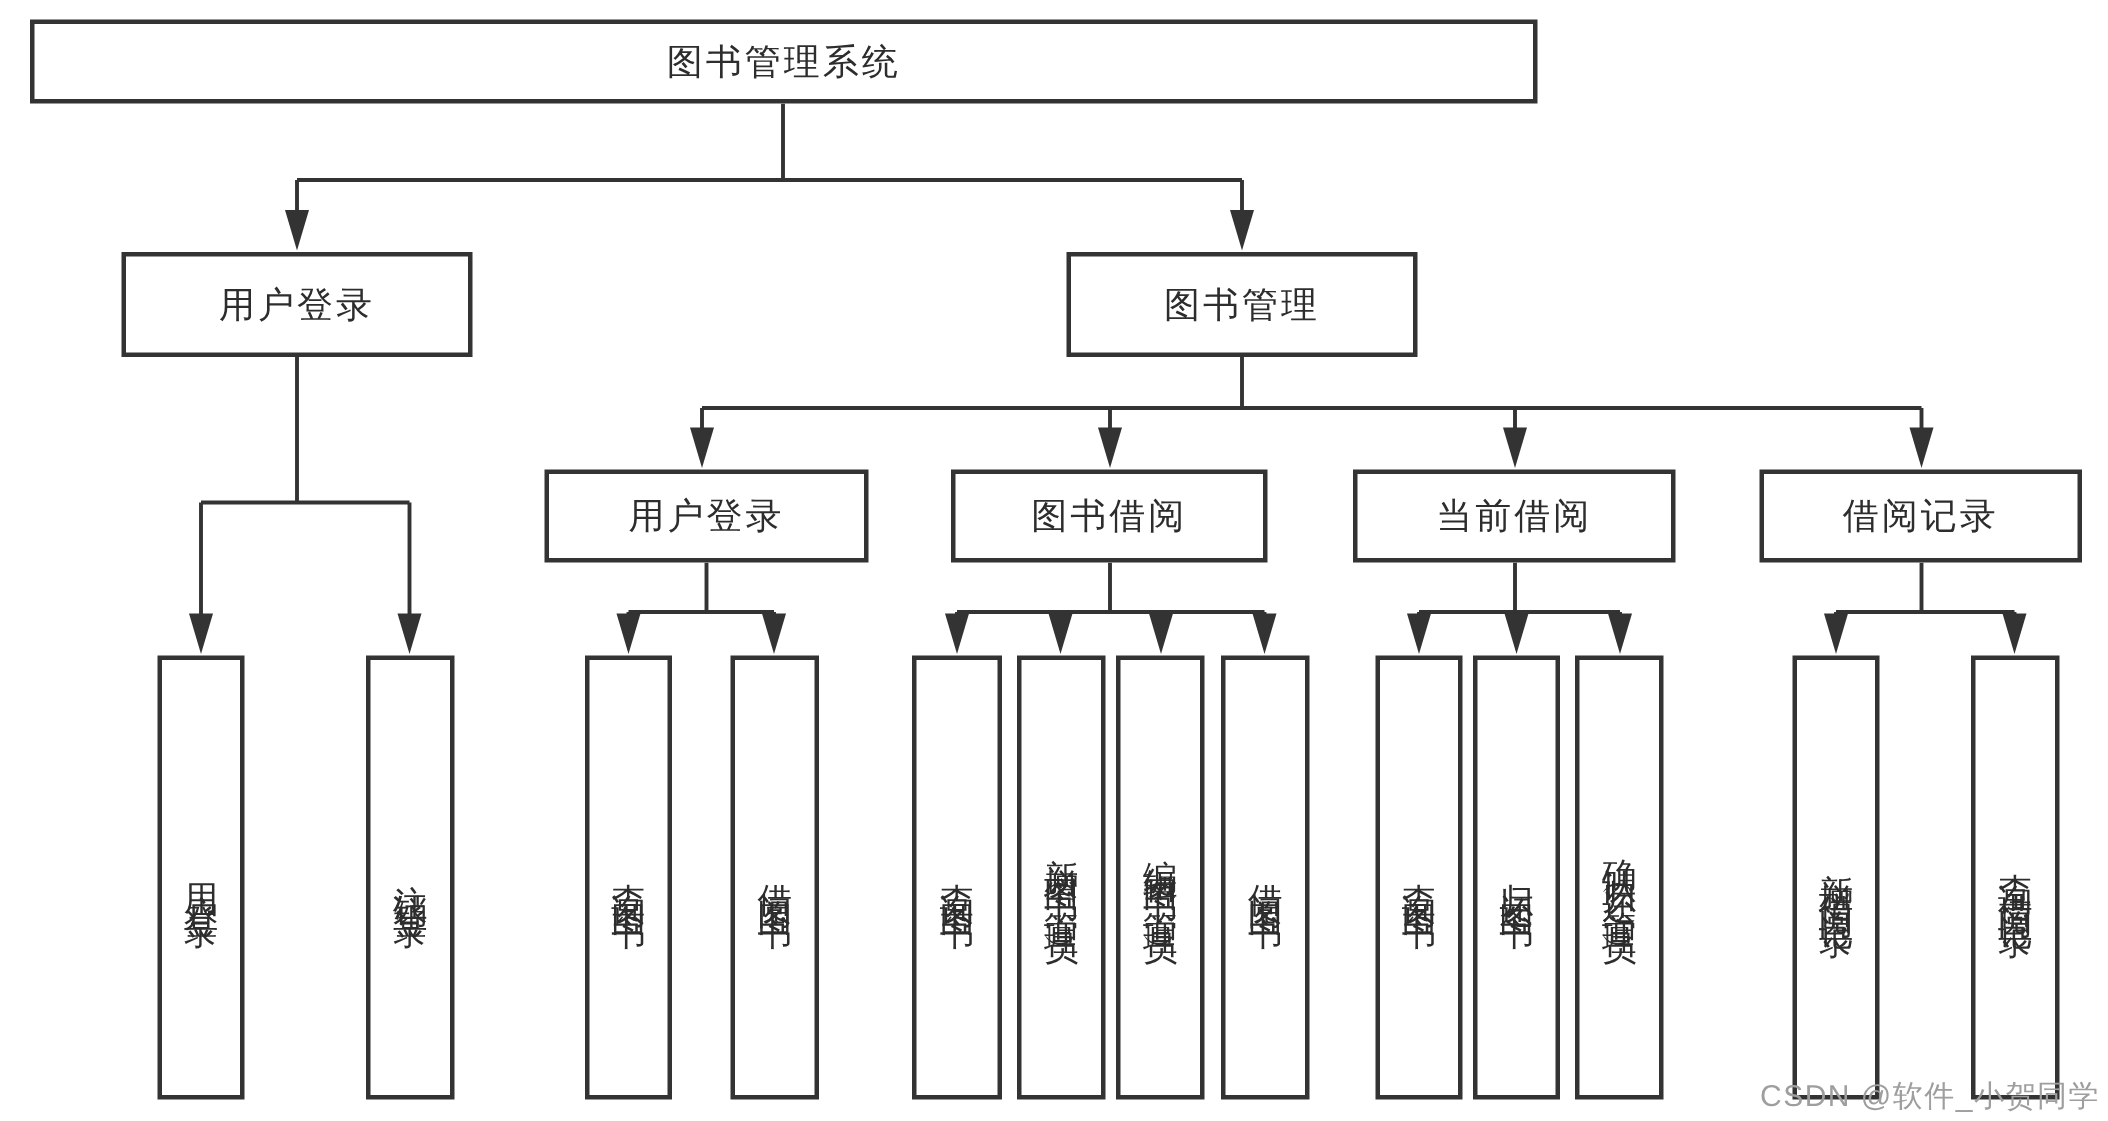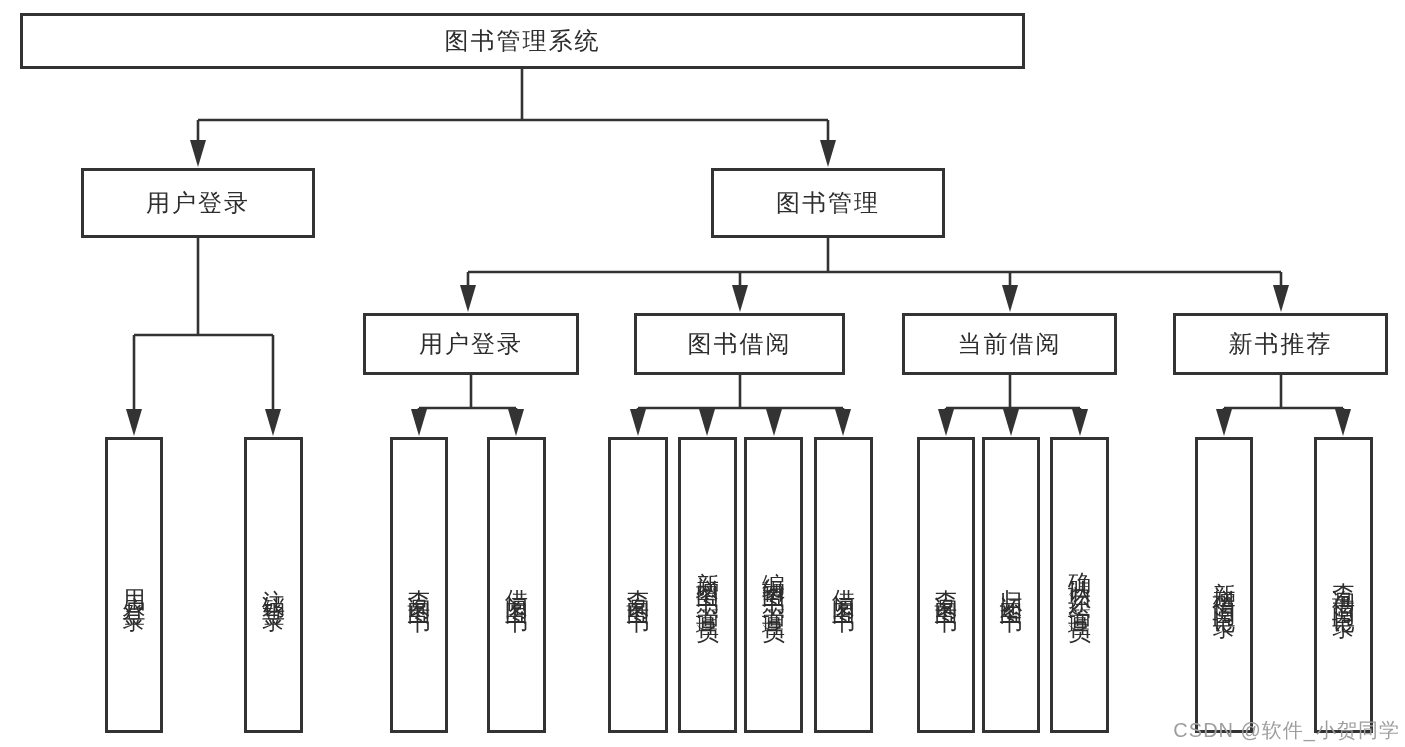--- a/index.html
+++ b/index.html
@@ -119,21 +119,21 @@
   </svg>
 
   <div class="node" style="left:20px;top:13px;width:1005px;height:56px;">图书管理系统</div>
 
   <div class="node" style="left:81px;top:168px;width:234px;height:70px;">用户登录</div>
   <div class="node" style="left:711px;top:168px;width:234px;height:70px;">图书管理</div>
 
   <div class="node" style="left:363px;top:313px;width:216px;height:62px;">用户登录</div>
   <div class="node" style="left:634px;top:313px;width:211px;height:62px;">图书借阅</div>
   <div class="node" style="left:902px;top:313px;width:215px;height:62px;text-align:right;">当前借阅</div>
-  <div class="node" style="left:1173px;top:313px;width:215px;height:62px;">新书推荐</div>
+  <div class="node" style="left:1173px;top:313px;width:215px;height:62px;">借阅记录</div>
 
   <div class="leaf" style="left:105px;top:437px;width:58px;height:296px;">
     <span class="vtext">用户登录</span>
   </div>
   <div class="leaf" style="left:244px;top:437px;width:59px;height:296px;">
     <span class="vtext">注销登录</span>
   </div>
 
   <div class="leaf" style="left:390px;top:437px;width:58px;height:296px;">
     <span class="vtext">查询图书</span>

